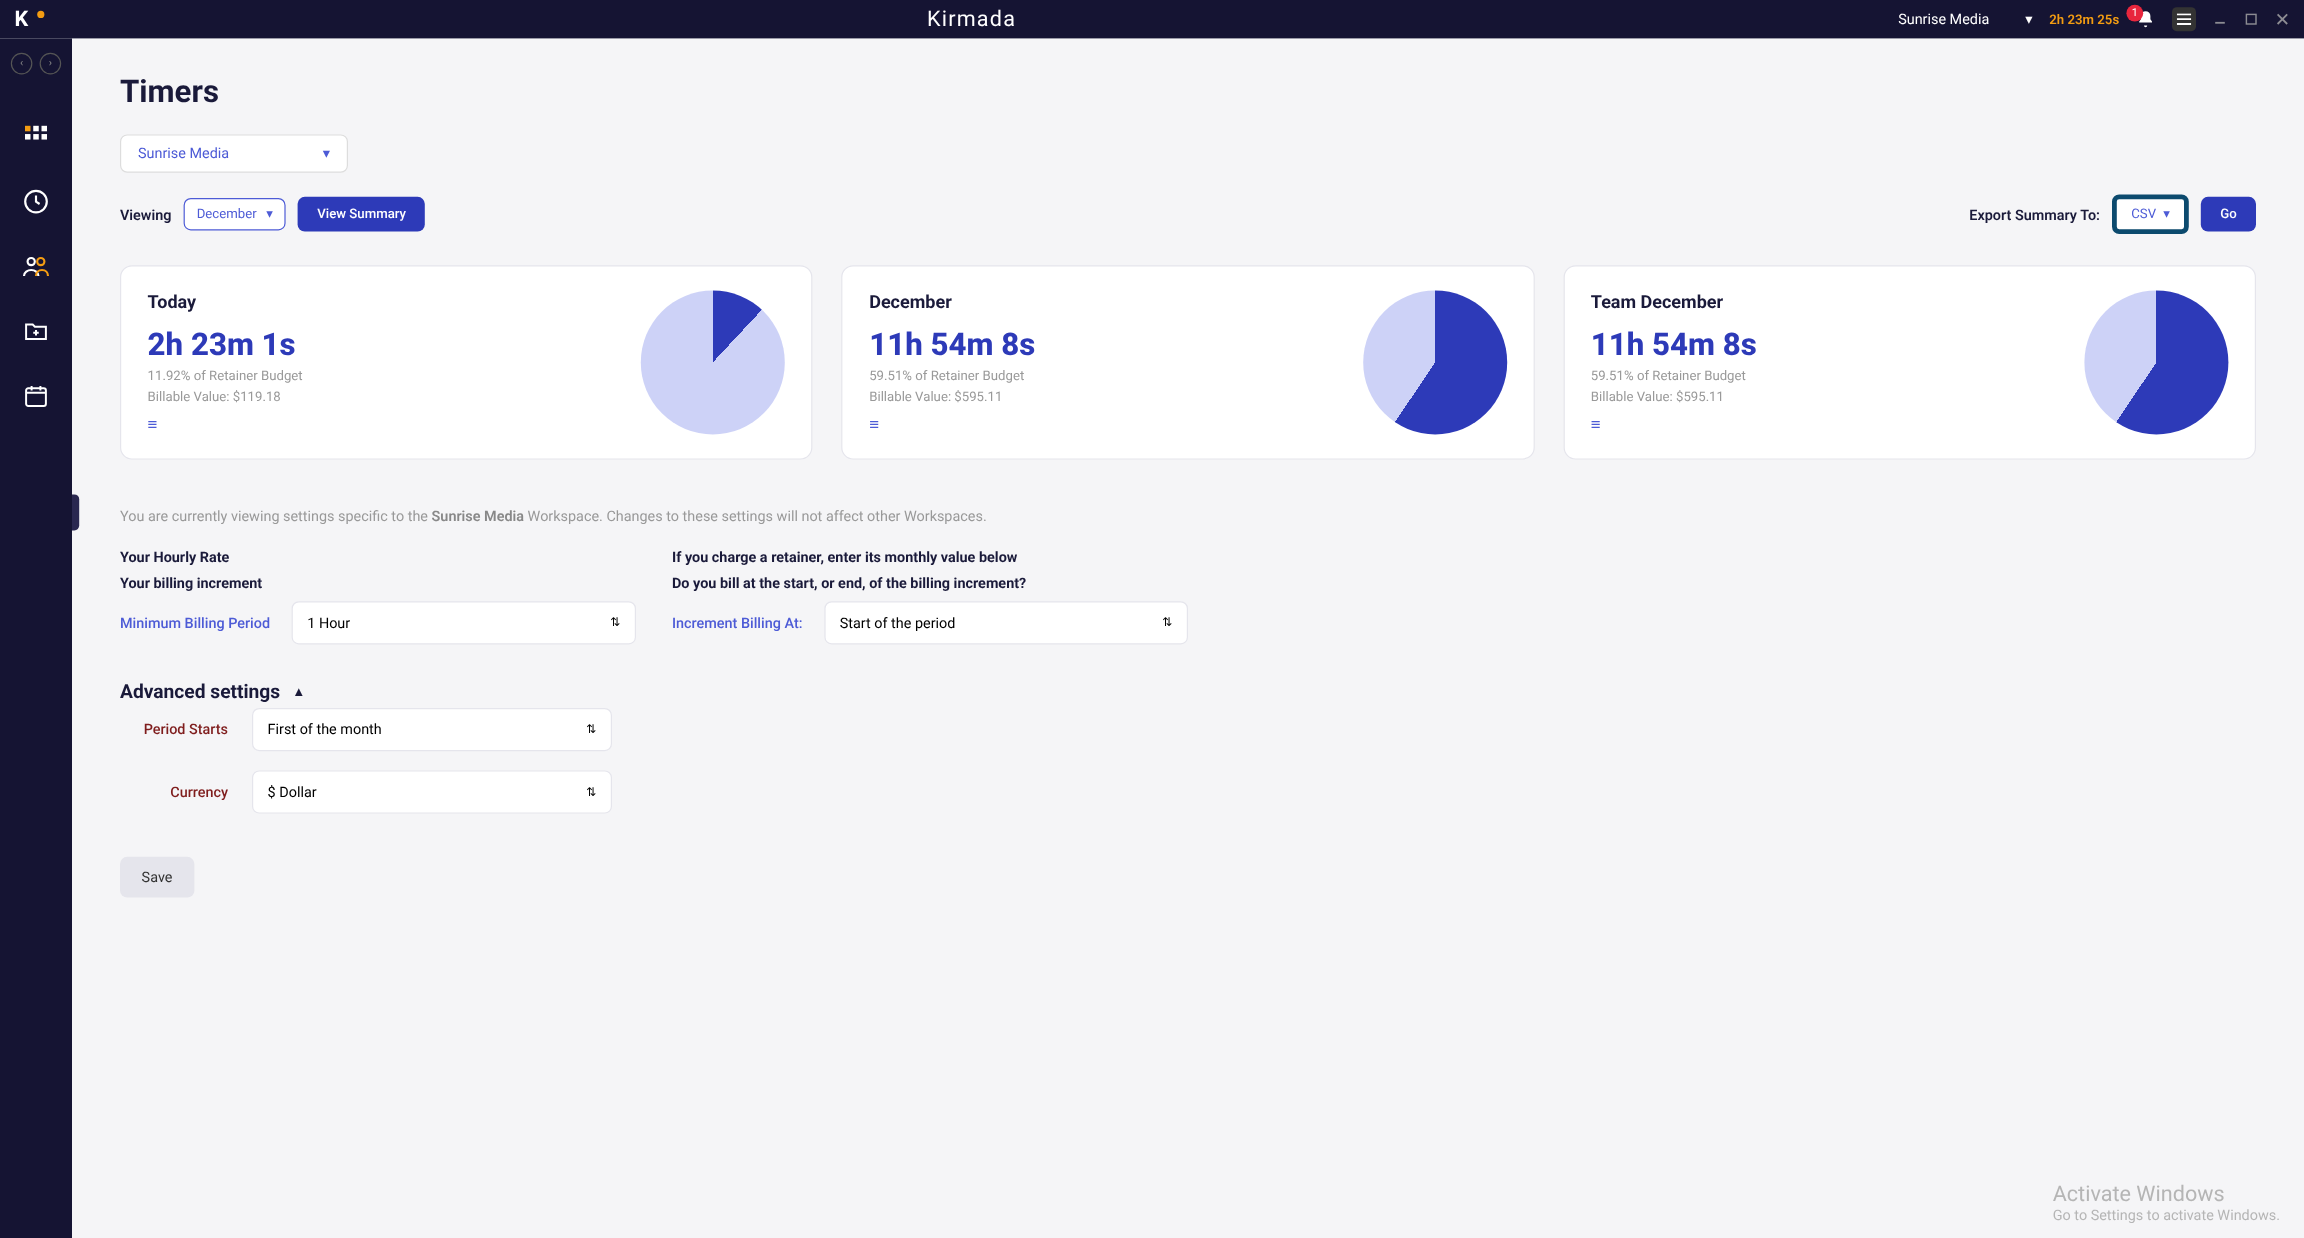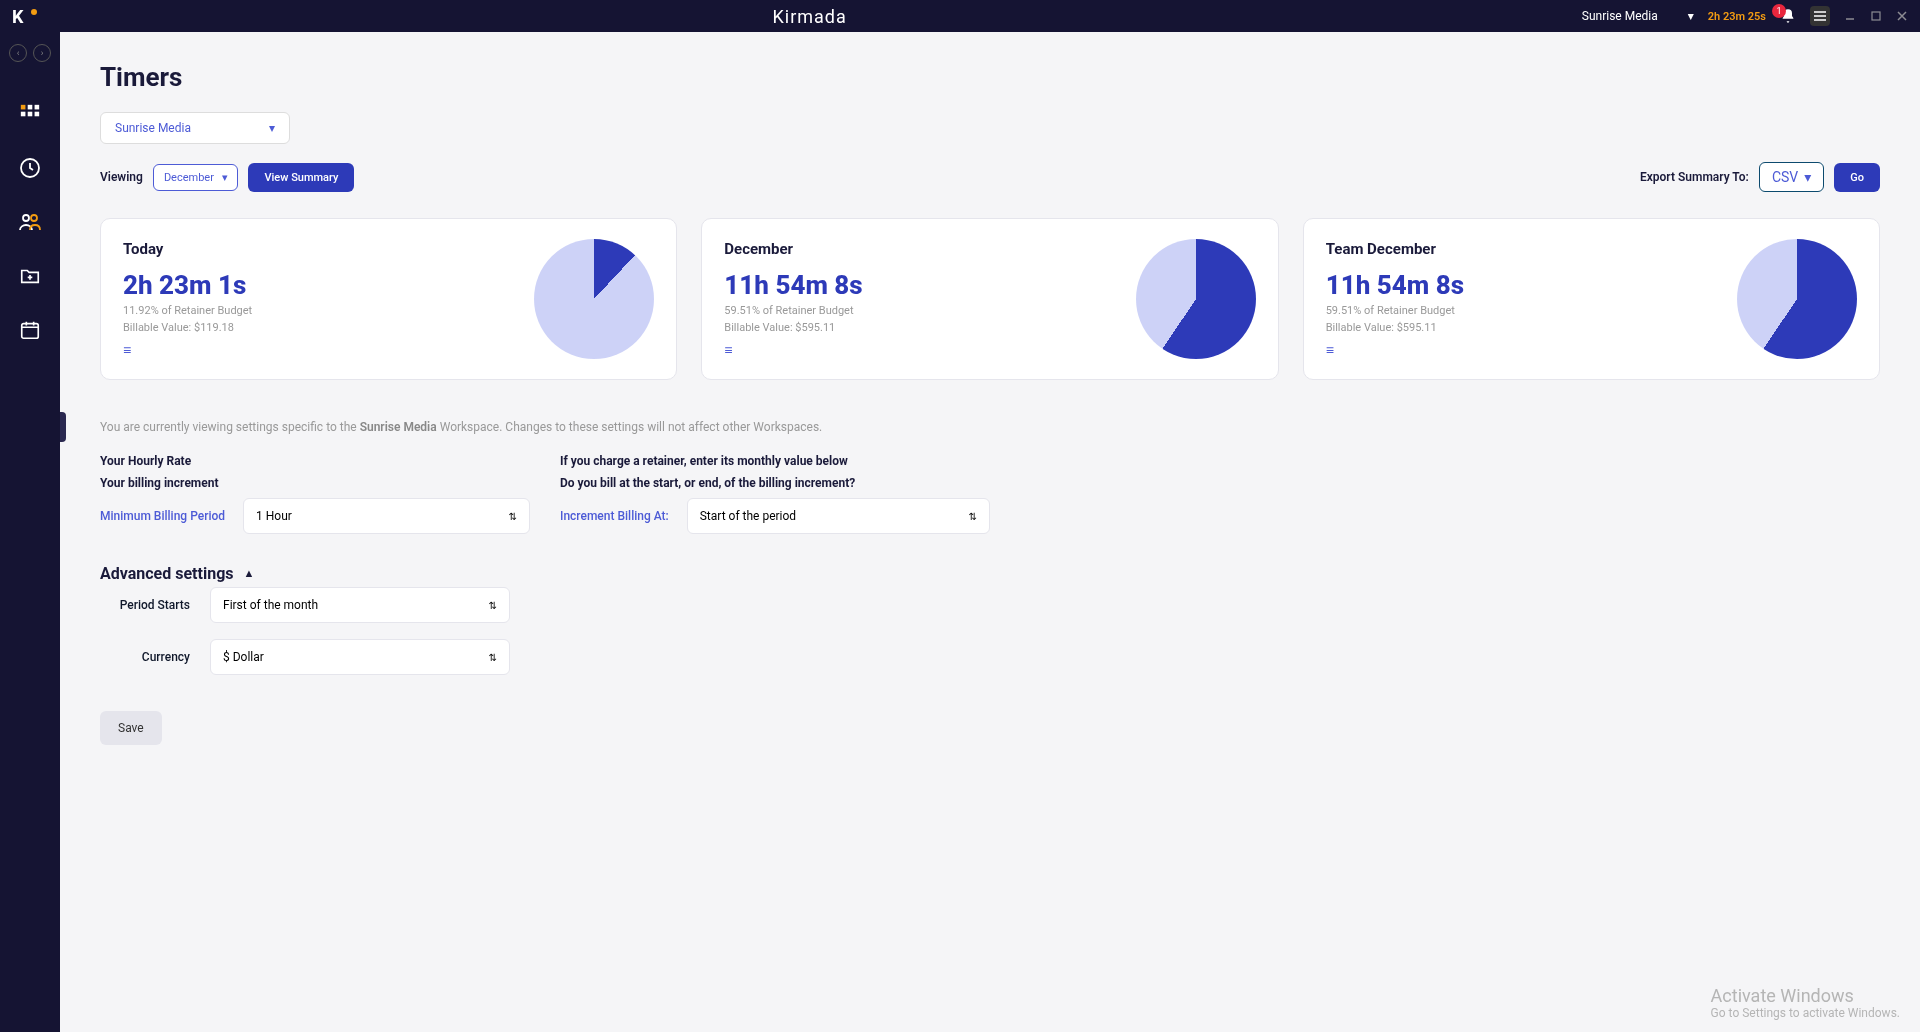--- a/index.html
+++ b/index.html
@@ -31,21 +31,21 @@
 
 .workspace-dropdown { display: inline-flex; align-items: center; justify-content: space-between; border: 1px solid #ddd; border-radius: 6px; padding: 8px 14px; background: #fff; font-size: 12px; color: #4d5bd6; width: 190px; cursor: pointer; margin-bottom: 18px; }
 
 .controls-row { display: flex; align-items: center; justify-content: space-between; margin-bottom: 26px; }
 .controls-left { display: flex; align-items: center; gap: 10px; }
 .viewing-label { font-size: 12px; font-weight: 600; color: #1a1a3a; }
 .month-select { border: 1px solid #4d5bd6; border-radius: 6px; padding: 6px 10px; font-size: 11px; color: #4d5bd6; background: #fff; cursor: pointer; display: flex; align-items: center; gap: 8px; }
 .btn-primary { background: #2d3ab8; color: #fff; border: none; border-radius: 6px; padding: 8px 16px; font-size: 11px; font-weight: 500; cursor: pointer; }
 .controls-right { display: flex; align-items: center; gap: 10px; }
 .export-label { font-size: 12px; font-weight: 600; color: #1a1a3a; }
-.csv-select { border: 1px solid #0c4a6e; border-radius: 6px; padding: 6px 12px; font-size: 14px; color: #4d5bd6; background: #fff; cursor: pointer; display: flex; align-items: center; gap: 6px; }
+.csv-select { border: 4px solid #0c4a6e; border-radius: 6px; padding: 6px 12px; font-size: 11px; color: #4d5bd6; background: #fff; cursor: pointer; display: flex; align-items: center; gap: 6px; }
 
 .cards-row { display: flex; gap: 24px; margin-bottom: 40px; }
 .stat-card { flex: 1; background: #fff; border: 1px solid #e5e5ec; border-radius: 10px; padding: 20px 22px; display: flex; justify-content: space-between; align-items: center; }
 .card-text h3 { font-size: 15px; font-weight: 700; color: #1a1a3a; margin-bottom: 12px; }
 .card-time { font-size: 26px; font-weight: 800; color: #2d3ab8; margin-bottom: 4px; }
 .card-sub { font-size: 11px; color: #999; margin-bottom: 4px; }
 .card-list-icon { margin-top: 8px; color: #4d5bd6; cursor: pointer; font-size: 14px; }
 .pie { width: 120px; height: 120px; border-radius: 50%; position: relative; }
 .pie-0 { background: conic-gradient(#2d3ab8 0deg 43deg, #cdd2f7 43deg 360deg); }
 .pie-1 { background: conic-gradient(#2d3ab8 0deg 214deg, #cdd2f7 214deg 360deg); }
@@ -65,21 +65,21 @@
 .rate-value { font-size: 12px; color: #1a1a3a; font-weight: 600; }
 .edit-icon { color: #666; cursor: pointer; font-size: 13px; }
 
 .select-row { display: flex; align-items: center; gap: 18px; }
 .select-label { font-size: 12px; color: #4d5bd6; font-weight: 500; min-width: 100px; }
 .select-box { flex: 1; background: #fff; border: 1px solid #e5e5ec; border-radius: 6px; padding: 10px 12px; font-size: 12px; display: flex; justify-content: space-between; align-items: center; cursor: pointer; }
 
 .advanced-title { font-size: 16px; font-weight: 700; color: #1a1a3a; display: flex; align-items: center; gap: 10px; margin-bottom: 4px; }
 .period-sub { font-size: 12px; font-weight: 700; color: #1a1a3a; margin-left: 4px; margin-bottom: 16px; }
 .adv-row { display: flex; align-items: center; gap: 20px; margin-bottom: 16px; }
-.adv-label { font-size: 12px; color: #0f172a; width: 90px; text-align: right; font-weight: 500; }
+.adv-label { font-size: 12px; color: #7f1d1d; width: 90px; text-align: right; font-weight: 500; }
 .adv-select { width: 300px; background: #fff; border: 1px solid #e5e5ec; border-radius: 6px; padding: 10px 12px; font-size: 12px; display: flex; justify-content: space-between; align-items: center; cursor: pointer; }
 
 .save-btn { background: #e5e5ec; border: none; border-radius: 6px; padding: 10px 18px; font-size: 12px; color: #333; cursor: pointer; margin-top: 20px; }
 
 .watermark { position: absolute; bottom: 12px; right: 20px; text-align: left; color: #b5b5b5; }
 .watermark-title { font-size: 18px; font-weight: 400; }
 .watermark-sub { font-size: 12px; }
 
 svg { display: block; }
 </style>

